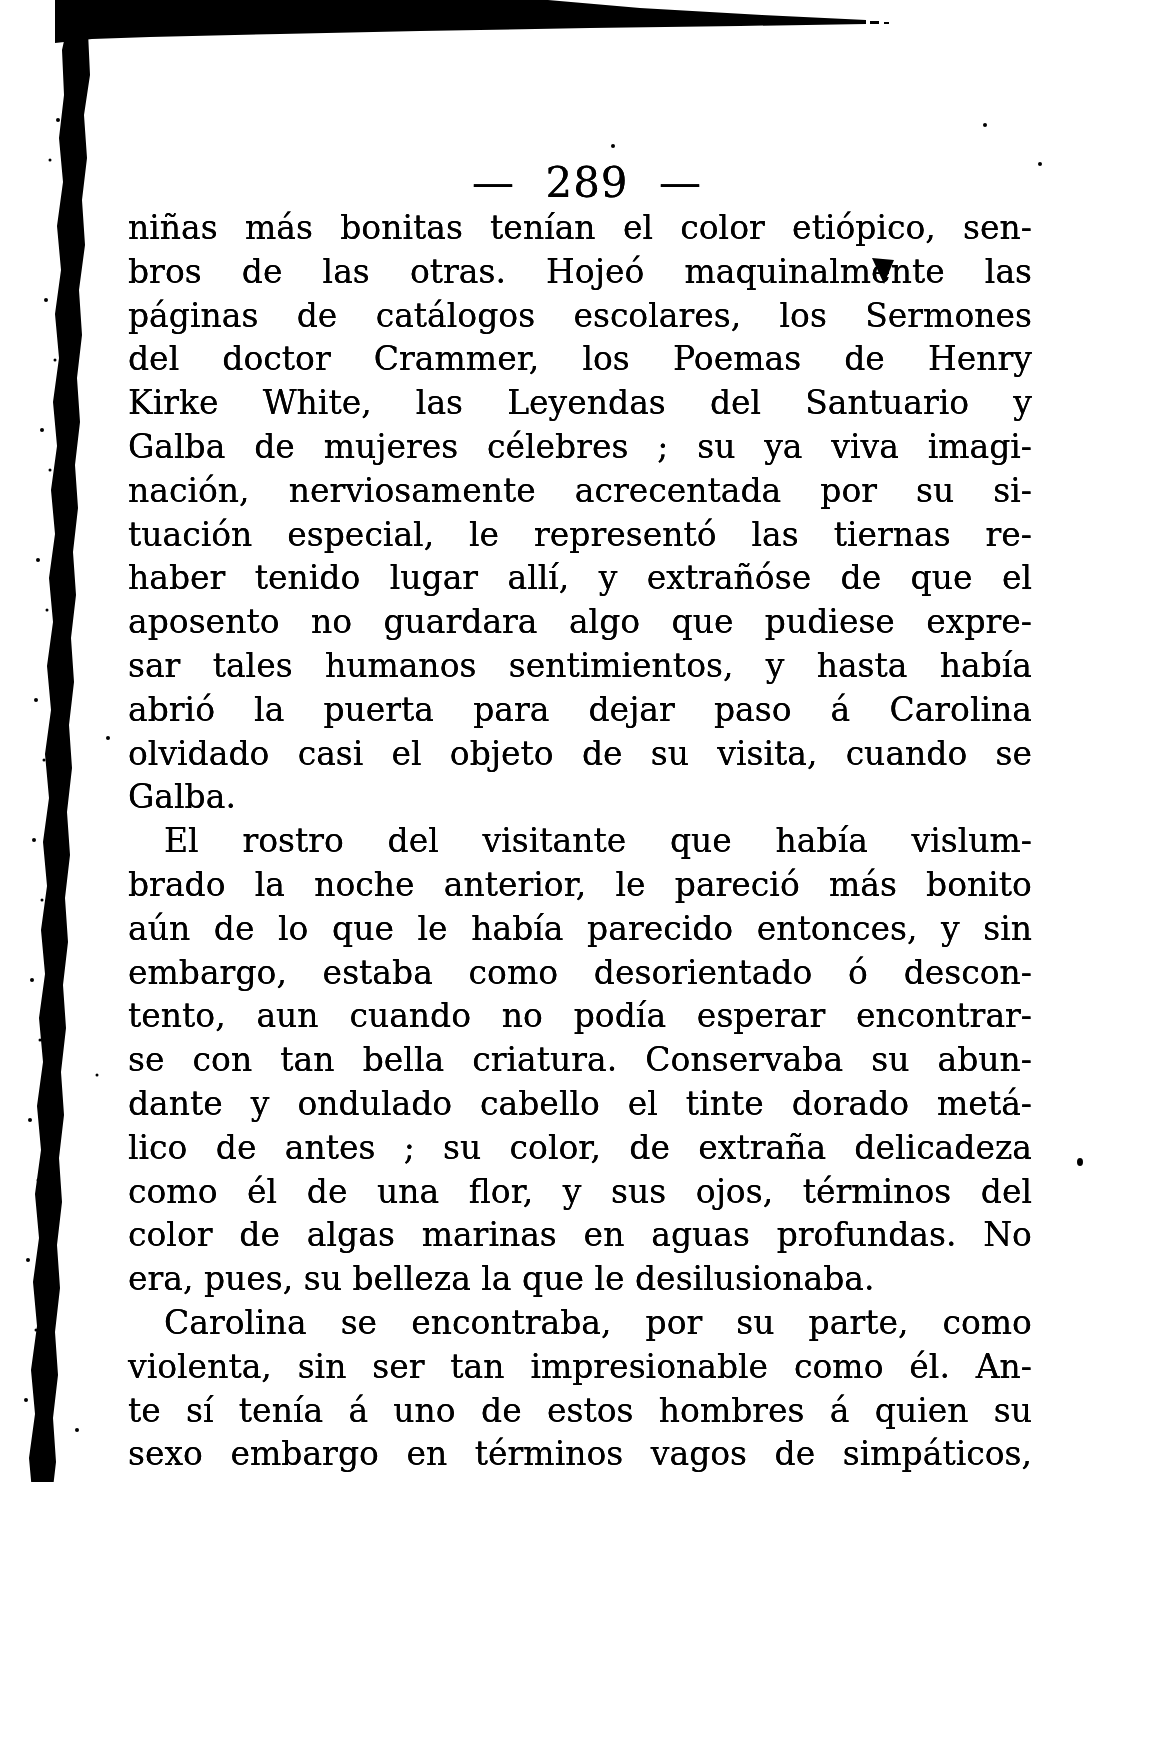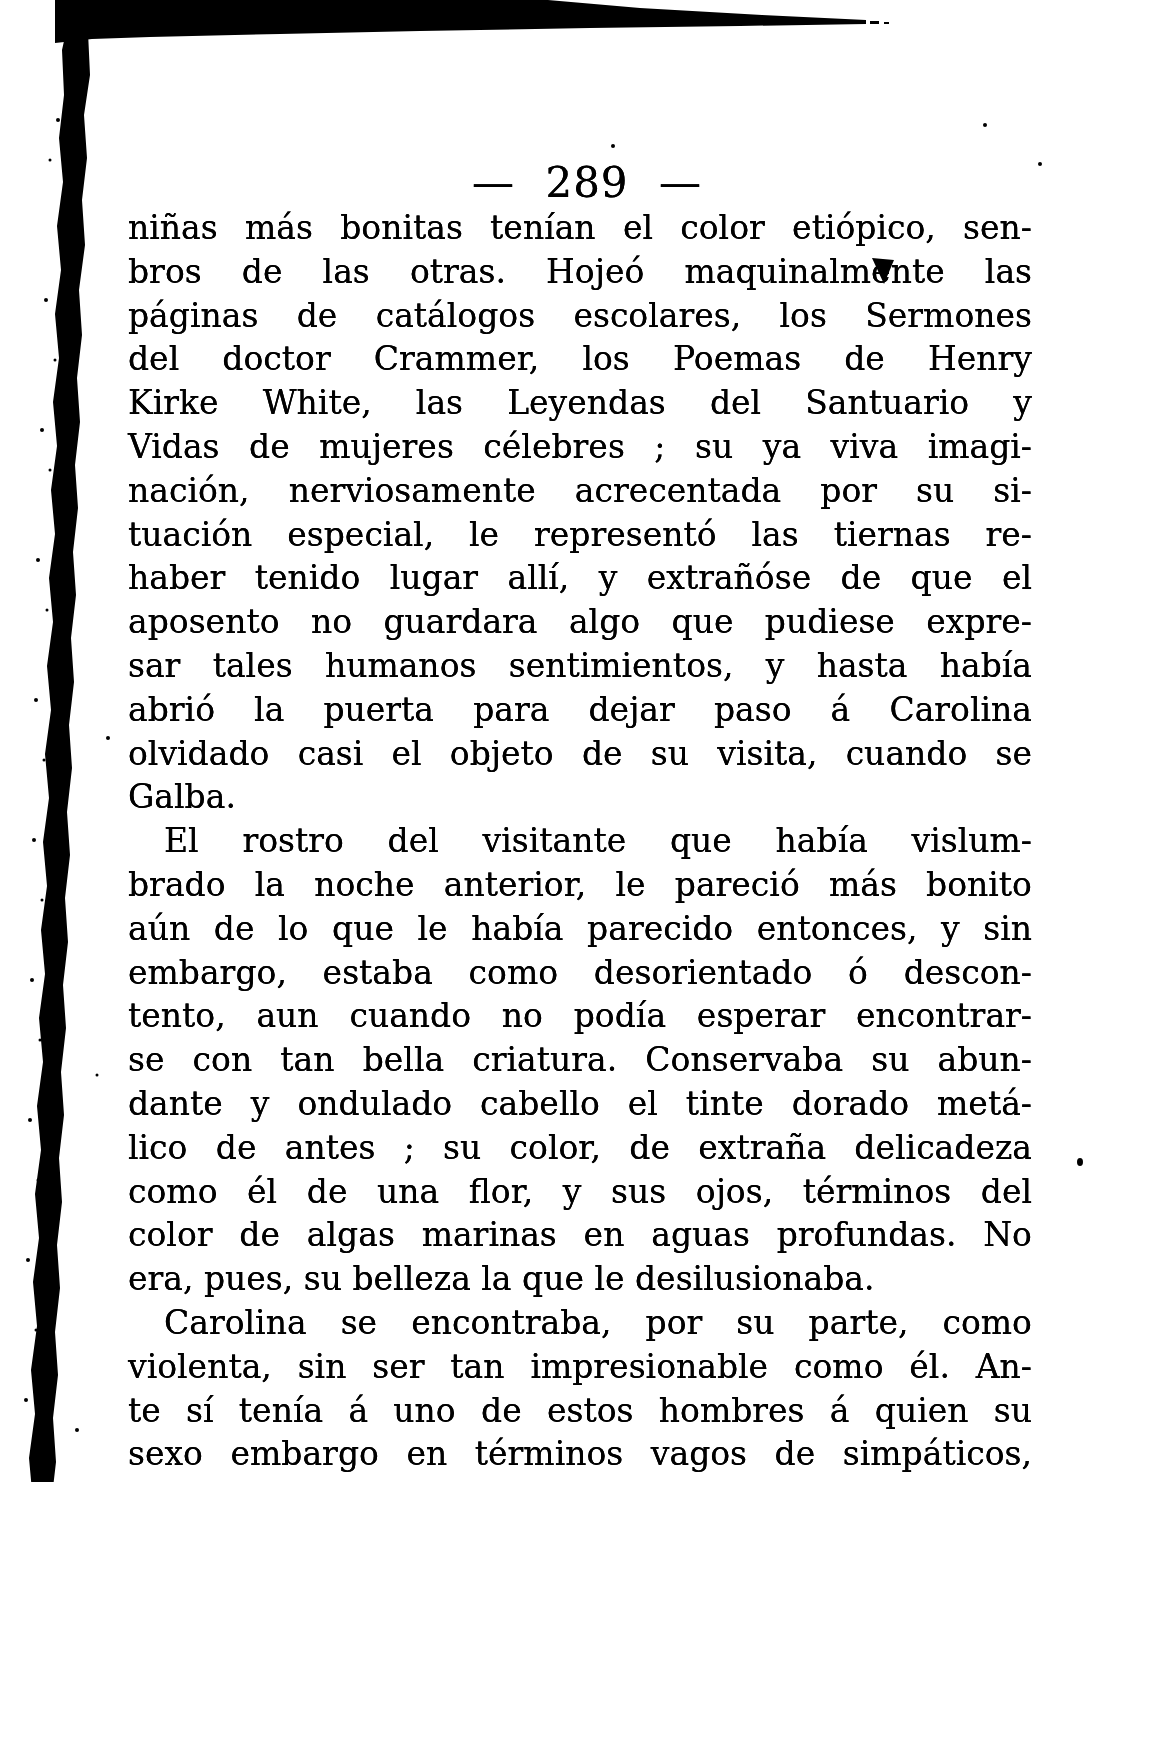--- a/index.html
+++ b/index.html
@@ -120,21 +120,21 @@
   </svg>
 
   <div class="pagenum">— 289 —</div>
 
   <div class="bodytext">
       <div class="line just"><span>niñas más bonitas tenían el color etiópico, sen-</span></div>
       <div class="line just"><span>bros de las otras. Hojeó maquinalmente las</span></div>
       <div class="line just"><span>páginas de catálogos escolares, los </span><span class="it">Sermones</span></div>
       <div class="line just"><span>del doctor Crammer, los </span><span class="it">Poemas</span><span> de Henry</span></div>
       <div class="line just"><span>Kirke White, las </span><span class="it">Leyendas del Santuario</span><span> y</span></div>
-      <div class="line just"><span class="it">Vidas de mujeres célebres</span><span> ; su ya viva imagi-</span></div>
+      <div class="line just"><span class="it">Galba de mujeres célebres</span><span> ; su ya viva imagi-</span></div>
       <div class="line just"><span>nación, nerviosamente acrecentada por su si-</span></div>
       <div class="line just"><span>tuación especial, le representó las tiernas re-</span></div>
       <div class="line just"><span>haber tenido lugar allí, y extrañóse de que el</span></div>
       <div class="line just"><span>aposento no guardara algo que pudiese expre-</span></div>
       <div class="line just"><span>sar tales humanos sentimientos, y hasta había</span></div>
       <div class="line just"><span>abrió la puerta para dejar paso á Carolina</span></div>
       <div class="line just"><span>olvidado casi el objeto de su visita, cuando se</span></div>
       <div class="line"><span>Galba.</span></div>
       <div class="line just ind"><span>El rostro del visitante que había vislum-</span></div>
       <div class="line just"><span>brado la noche anterior, le pareció más bonito</span></div>

